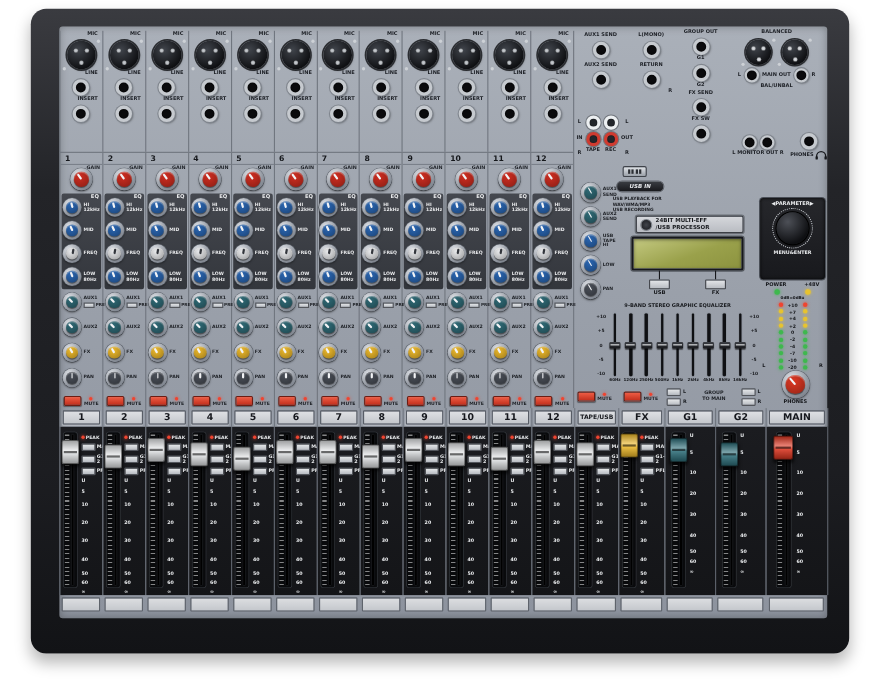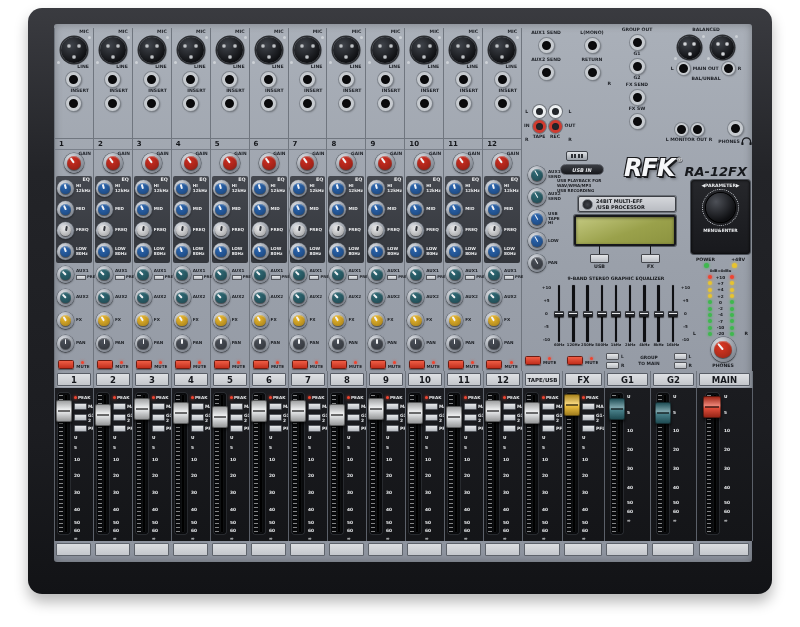--- a/index.html
+++ b/index.html
@@ -2038,25 +2038,20 @@
           <div class="upin"></div>
           <div class="upin"></div>
           <div class="upin"></div>
         </div>
       <div id="usb-badge">USB IN</div>
       <div id="usb-note">
         <div>USB PLAYBACK FOR</div>
         <div>WAV/WMA/MP3</div>
         <div>USB RECORDING</div>
       </div>
-      <div id="rfk-logo">
-        <span id="rfk-brand">RFK</span>
-        <span id="rfk-reg">®</span>
-        <span id="rfk-model">RA-12FX</span>
-      </div>
       <div id="dsp-badge">
         <div class="dsp-logo"></div>
         <div class="dsp-text">
           <div>24BIT MULTI-EFF</div>
           <div>/USB PROCESSOR</div>
         </div>
       </div>
       <div id="lcd"></div>
       <div id="lcd-btns">
         <div class="lbg">

